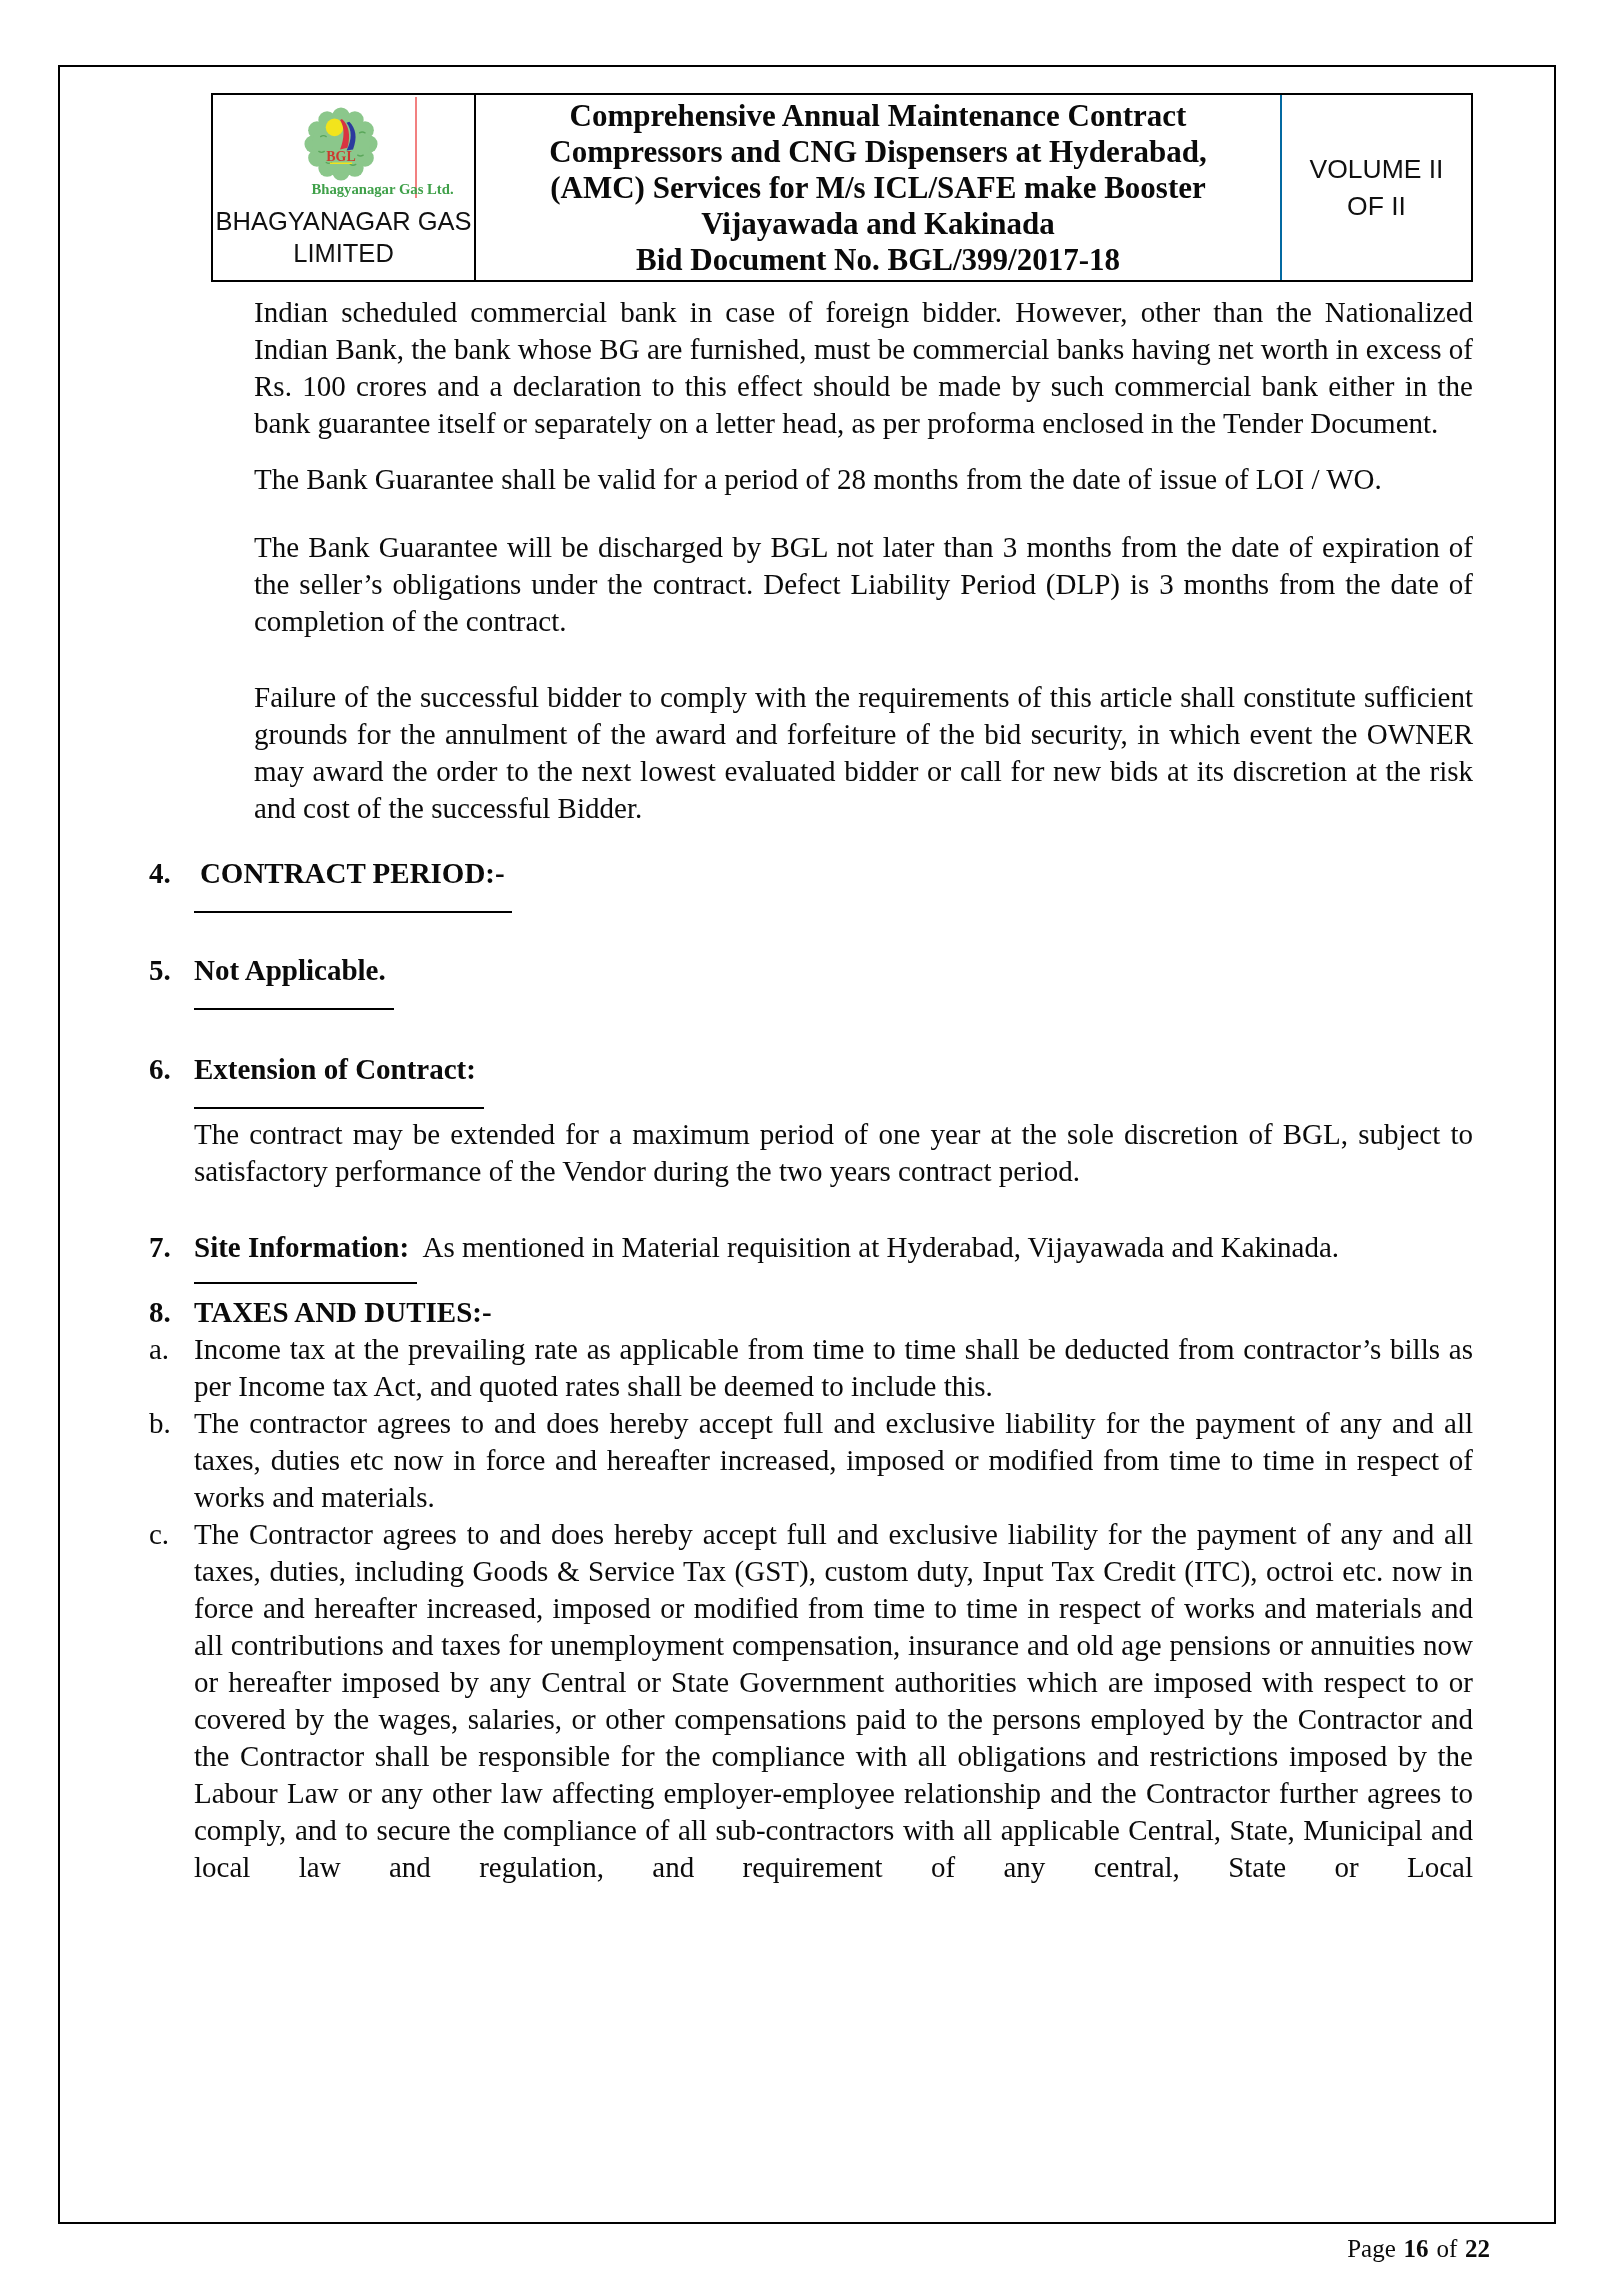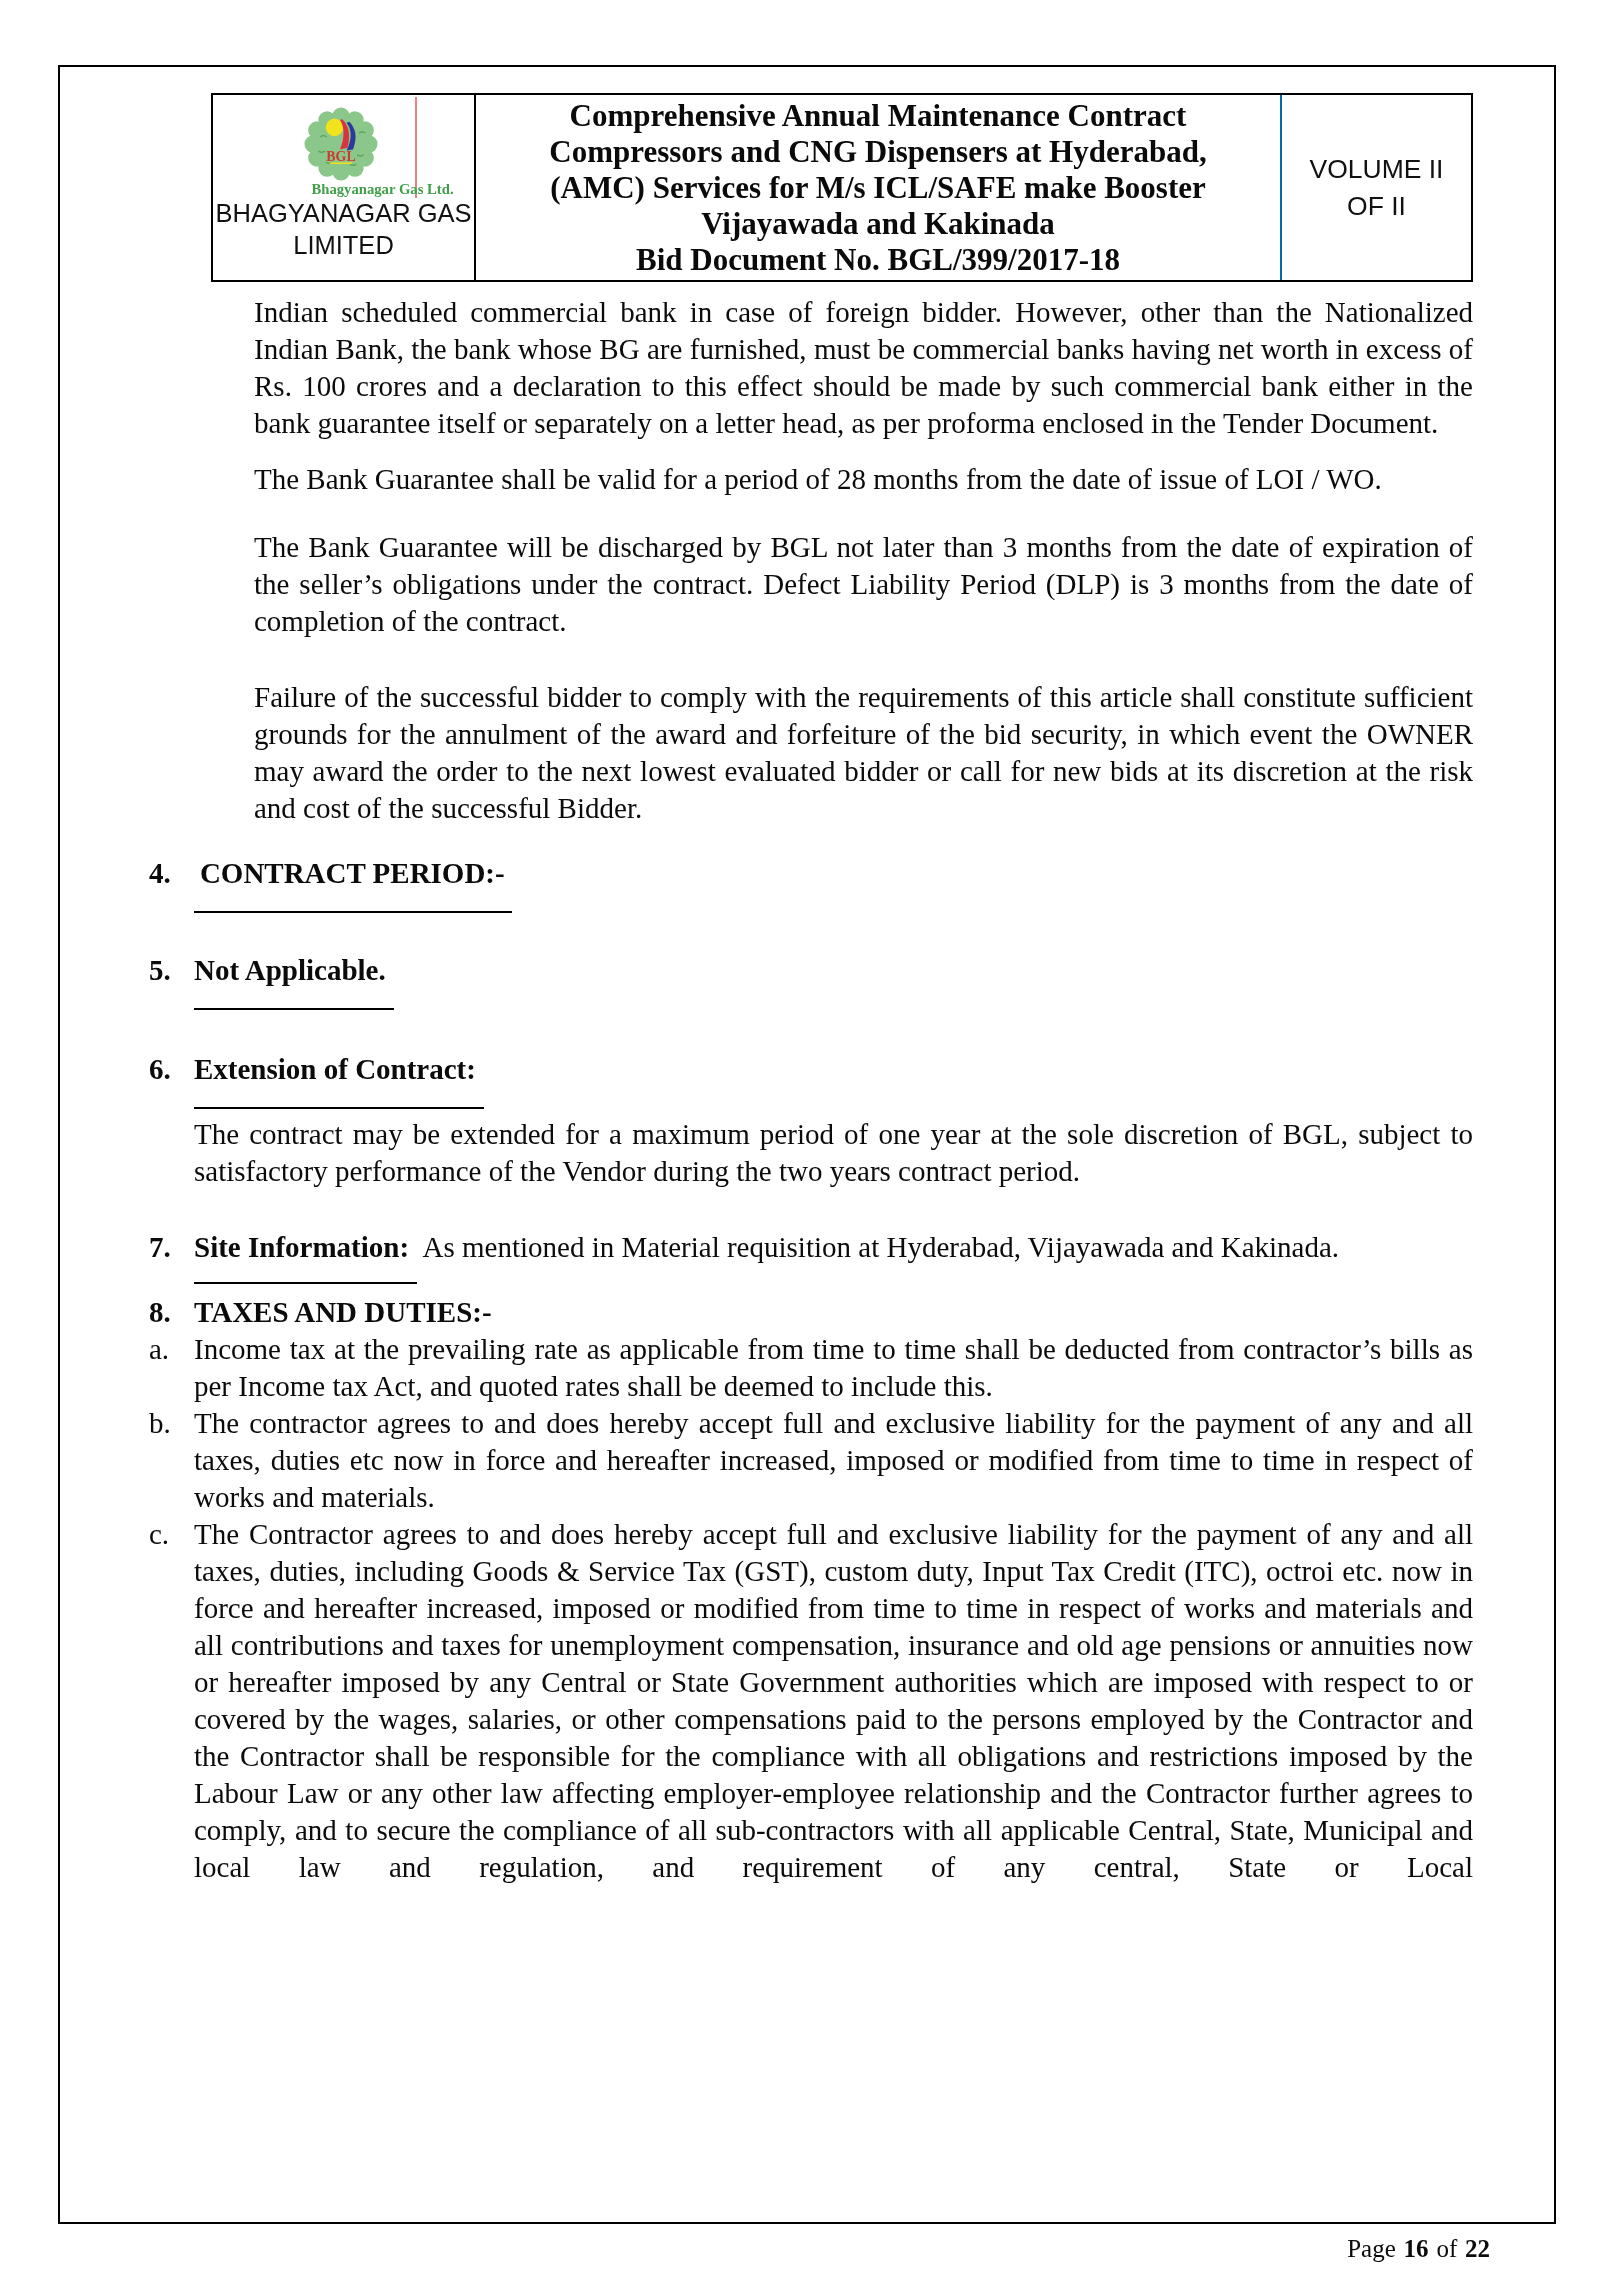--- a/index.html
+++ b/index.html
@@ -18,21 +18,21 @@
   }
   .cell { box-sizing:border-box; }
   .cell-logo { width:263px; border-right:2px solid #000; position:relative; }
   .logo-flower { position:absolute; left:88px; top:11.8px; width:80px; height:74px; }
   .logo-caption {
     position:absolute; left:0; top:86px; width:100%; text-align:center;
     font-family:"Liberation Serif", serif; font-weight:bold; font-size:14.7px; color:#3fa049;padding-left:39px;
   }
   .red-divider { position:absolute; left:202px; top:2px; width:2px; height:101px; background:#f28080; }
   .company-name {
-    position:absolute; left:0; top:102px; width:100%; text-align:center;
+    position:absolute; left:0; top:110px; width:100%; text-align:center;
     font-family:"Liberation Sans", sans-serif; font-size:25.5px; line-height:32px; color:#111;
   }
   .cell-title {
     width:806px; border-right:2px solid #0369a1;
     display:flex; flex-direction:column; justify-content:center; align-items:center;
     text-align:center; font-weight:bold; font-size:31px; line-height:36px; color:#0a0a0a;
   }
   .cell-volume {
     flex:1; display:flex; flex-direction:column; justify-content:center; align-items:center;
     font-family:"Liberation Sans", sans-serif; font-size:26.5px; line-height:37px; color:#111;

